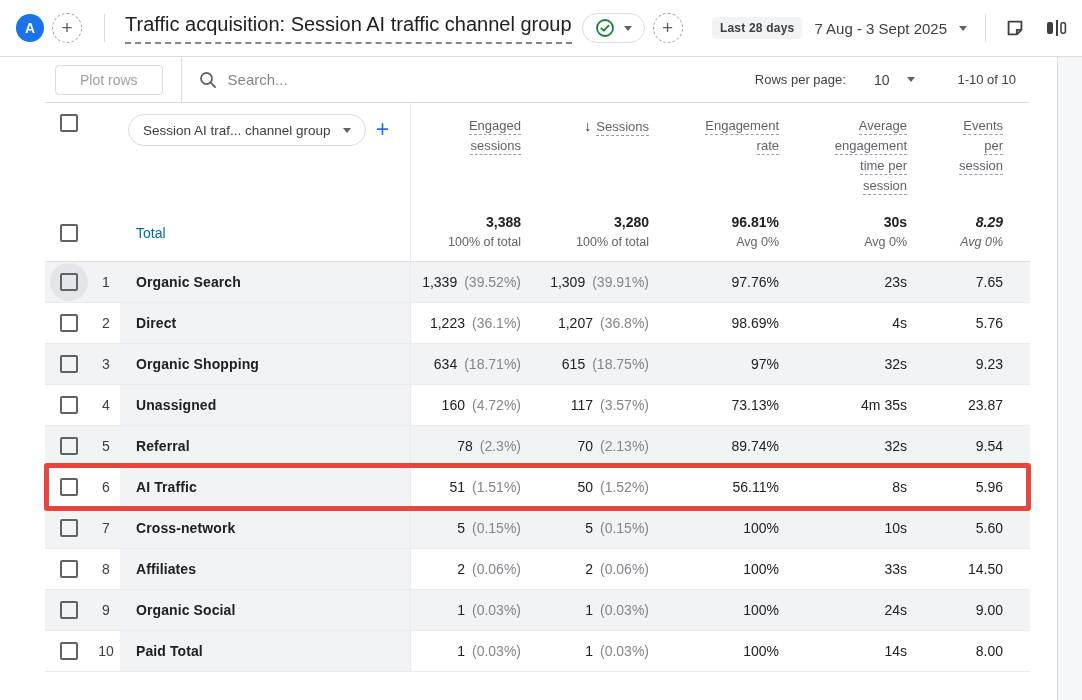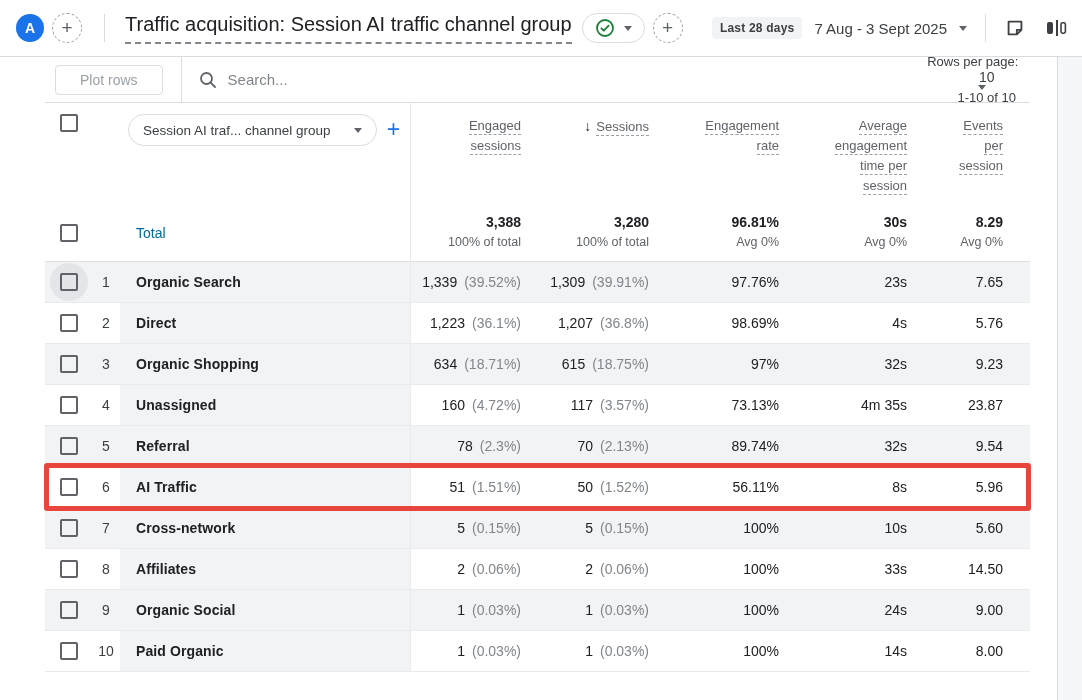--- a/index.html
+++ b/index.html
@@ -33,51 +33,51 @@
   .toolbar { position:absolute; left:45px; top:57px; width:985px; height:46px;
     display:flex; align-items:center; border-bottom:1px solid #dadce0; background:#fff; }
   .plot-rows { margin-left:10px; height:30px; padding:0 24px; border:1px solid #dadce0;
     border-radius:4px; background:#fff; color:#9aa0a6; font-size:14px;
     font-family:inherit; display:flex; align-items:center; }
   .tb-div { width:1px; align-self:stretch; background:#dadce0; margin-left:18px; }
   .search-wrap { display:flex; align-items:center; margin-left:16px; flex:1; }
   .search-input { border:none; outline:none; font-size:15px; color:#3c4043; margin-left:10px;
     font-family:inherit; width:300px; background:transparent; }
   .search-input::placeholder { color:#80868b; }
-  .tb-right { margin-left:auto; display:flex; align-items:center;flex-direction:column; }
+  .tb-right { margin-left:auto; display:flex; align-items:center; }
   .rpp-label { font-size:13px; color:#3c4043; }
   .rpp-value { font-size:14px; color:#3c4043; margin-left:28px; }
   .rpp-caret { margin-left:18px; }
   .pagination { font-size:13px; color:#3c4043; margin-left:42px; margin-right:14px; }
 
   
   .table { position:absolute; left:45px; top:103px; width:985px; background:#fff; }
   .grid { display:grid; grid-template-columns:47px 28px 290px 119px 128px 130px 128px 115px; }
   .col-line { position:absolute; left:365px; top:0; width:1px; height:569px; background:#e8eaed; }
 
   .thead { height:102px; position:relative; }
   .c-check { display:flex; align-items:center; justify-content:center; position:relative; }
   .thead .c-check { align-items:flex-start; padding-top:11px; }
   .checkbox { width:18px; height:18px; border:2px solid #5f6368; border-radius:2px;
     background:transparent; display:block; position:relative; z-index:1; }
   .dim-cell { padding-top:11px; display:flex; align-items:flex-start; }
   .dim-pill { height:32px; border:1px solid #dadce0; border-radius:16px; display:flex;
-    align-items:center; gap:23px; padding:4px 14px; font-size:13.5px; color:#3c4043;
+    align-items:center; gap:12px; padding:4px 14px; font-size:13.5px; color:#3c4043;
     background:#fff; white-space:nowrap; margin-left:8px; }
   .add-metric { color:#1a73e8; font-size:23px; font-weight:400; margin-left:10px; line-height:30px; }
   .hcell { padding-top:13px; text-align:right; font-size:13px; line-height:20px; color:#5f6368; }
   .hcell { padding-right:8px; }
   .hcell.last { padding-right:27px; }
   .dash { border-bottom:1px dashed #9aa0a6; padding-bottom:1px; }
   .sort-arrow { color:#202124; font-weight:bold; font-size:14px; margin-right:5px; }
 
   .total-row { height:57px; border-bottom:1px solid #e0e0e0; }
   .total-label { display:flex; align-items:center; padding-left:16px; font-size:14px; color:#0369a1; }
   .tcell { text-align:right; padding-right:8px; padding-top:9px; }
-  .tcell.last { padding-right:27px; }
+  .tcell.last { padding-right:27px;font-style:italic; }
   .tcell .v { font-size:14px; font-weight:bold; color:#202124; display:block; }
   .tcell .sub { font-size:12.5px; color:#5f6368; display:block; margin-top:5px; }
 
   .trow { height:41px; align-items:center; border-bottom:1px solid #e8eaed; background:#fff; }
   .trow.odd { background:#f2f3f4; }
   .trow .c-name { background:#f2f3f4; align-self:stretch; display:flex; align-items:center;
     padding-left:16px; font-size:14px; font-weight:bold; color:#202124; letter-spacing:.1px; }
   .c-num { text-align:center; font-size:14px; color:#3c4043; }
   .mcell { text-align:right; padding-right:8px; font-size:14px; color:#202124; white-space:nowrap; }
   .mcell.last { padding-right:27px; }
@@ -354,21 +354,21 @@
     <div class="mcell">24s</div>
     <div class="mcell last">9.00</div>
   </div>
 
   <div class="grid trow">
     <div class="c-check">
 
       <span class="checkbox"></span>
     </div>
     <div class="c-num">10</div>
-    <div class="c-name">Paid Organic</div>
+    <div class="c-name">Paid Total</div>
     <div class="mcell"><span>1</span><span class="pct">(0.03%)</span></div>
     <div class="mcell"><span>1</span><span class="pct">(0.03%)</span></div>
     <div class="mcell">100%</div>
     <div class="mcell">14s</div>
     <div class="mcell last">8.00</div>
   </div>
 </div>
 </div>
 
 <div class="red-box"></div>

